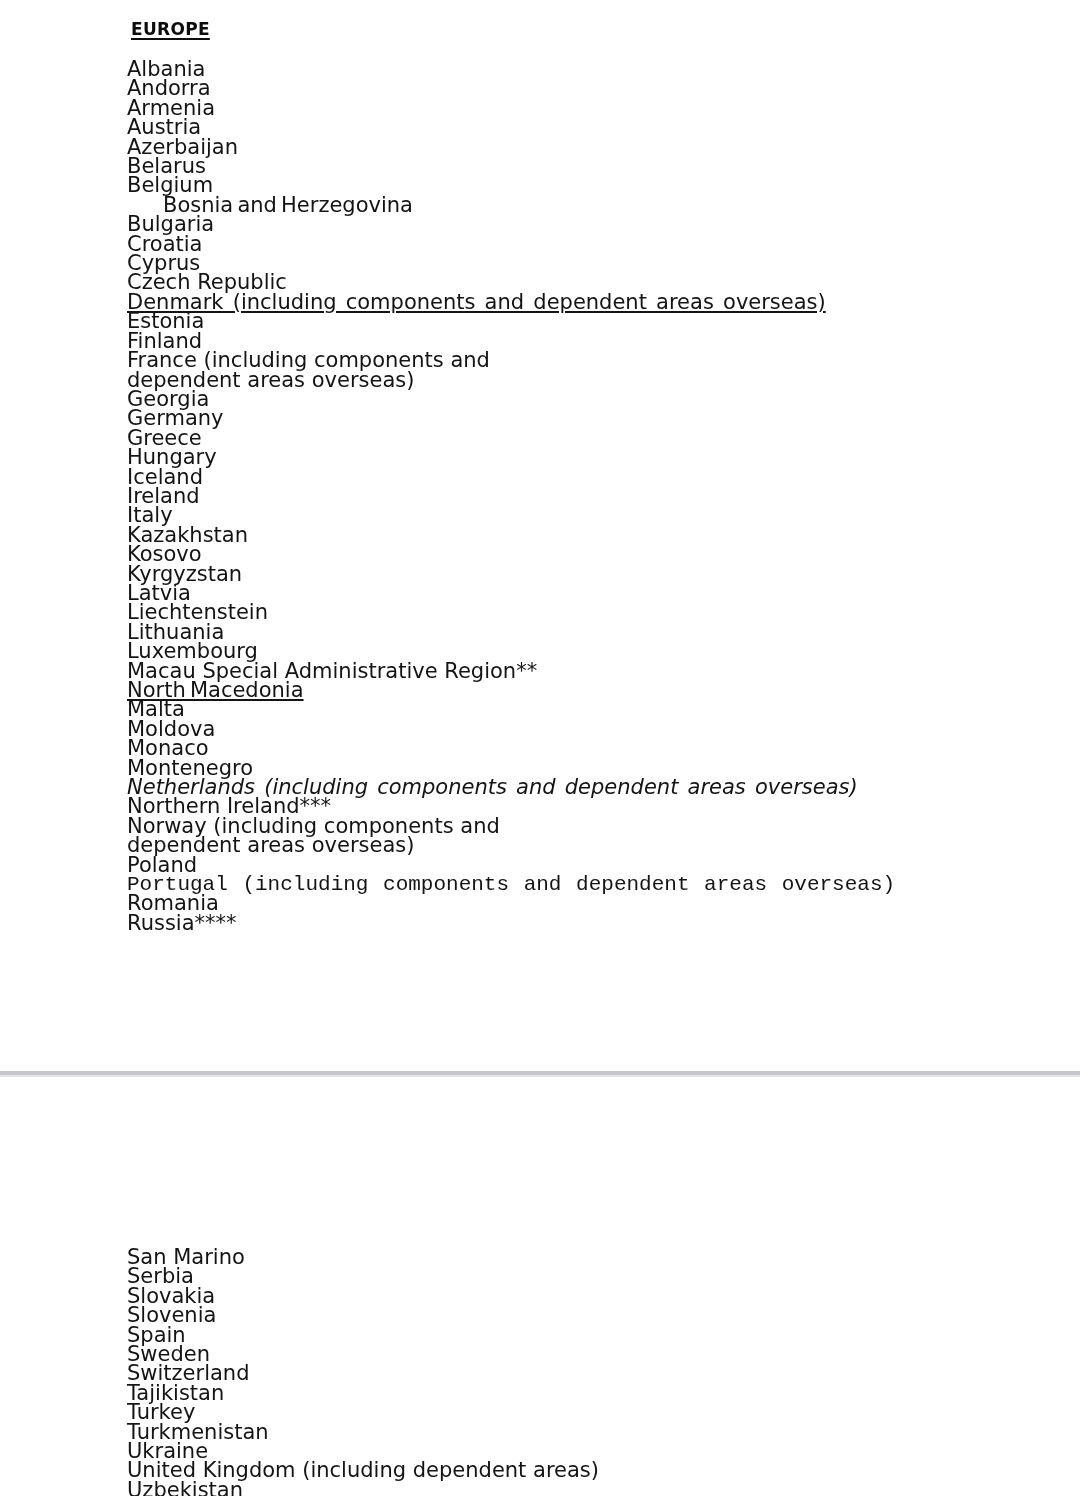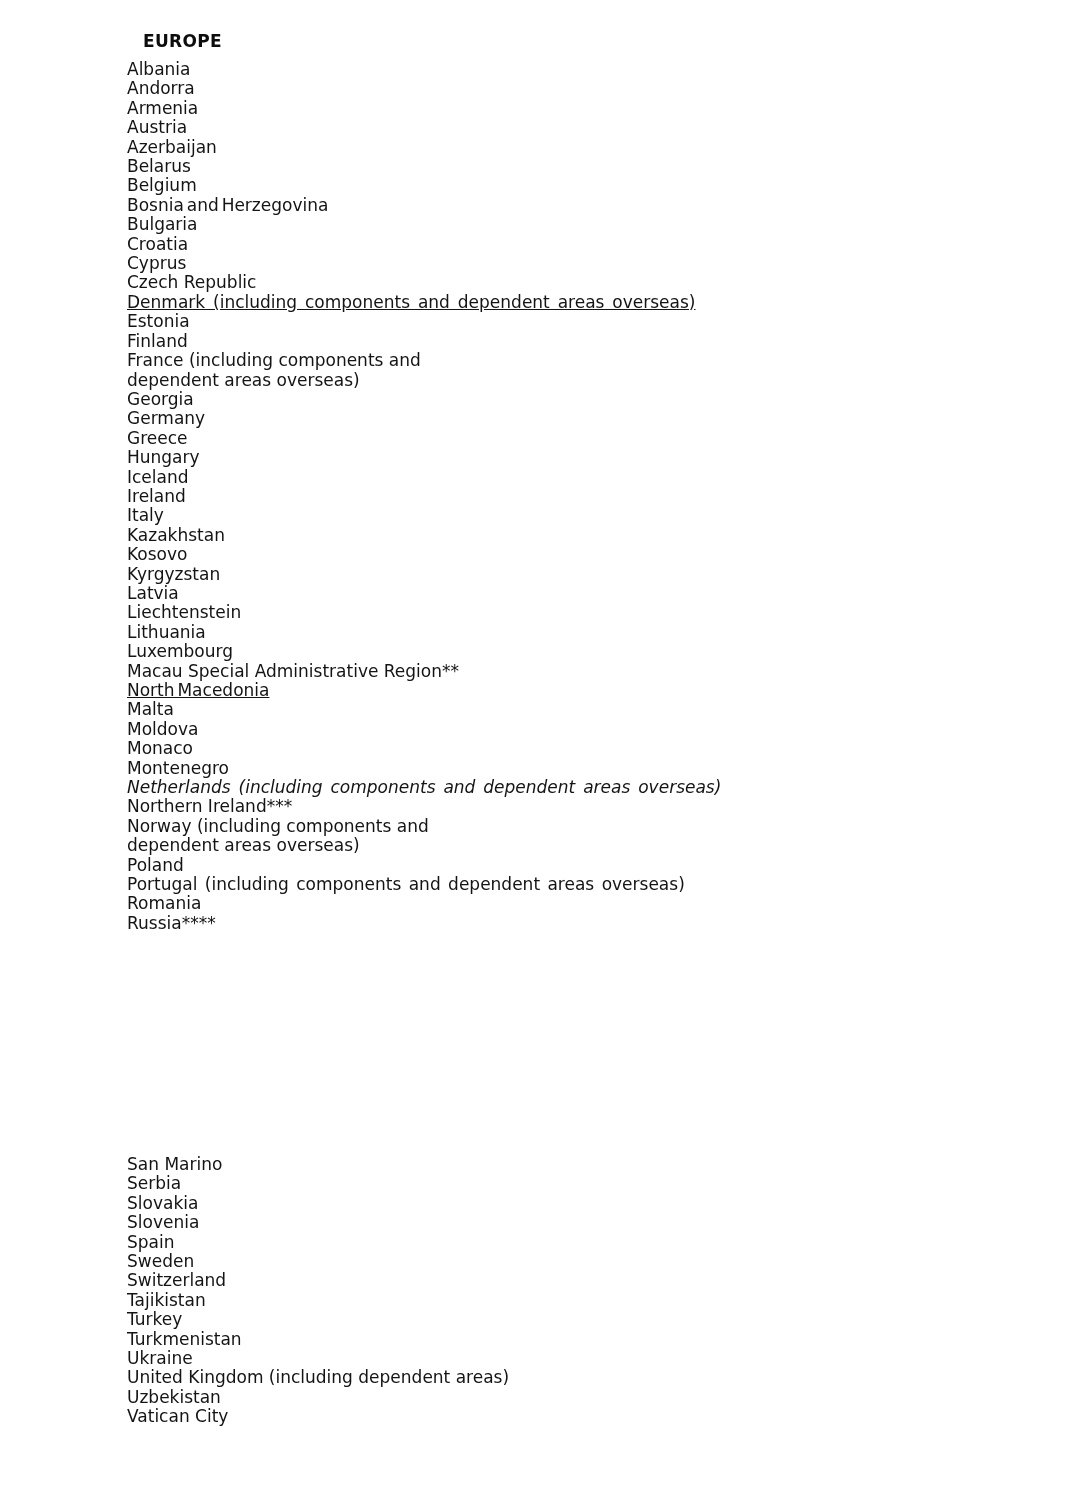--- a/index.html
+++ b/index.html
@@ -15,58 +15,59 @@
     font-family: "DejaVu Sans", "Liberation Sans", sans-serif;
     color: #141414;
   }
   .page {
     position: absolute;
     left: 0;
     right: 0;
     background: #ffffff;
   }
   .page-1 { top: 0; height: 1071px; }
-  .page-2 { top: 1026px; bottom: 0; border-radius: 14px; }
+  .page-2 { top: 1119px; bottom: 0; border-radius: 14px; }
   .page-divider {
     position: absolute;
     top: 1071px;
     left: 0;
     right: 0;
     height: 4px;
     background: #c6c6ca;
     border-bottom: 2px solid #e4e4e7;
   }
   .section-heading {
     position: absolute;
     left: 127px;
     top: 15px;
-    margin: 16px;
+    margin: 4px;
     font-size: 17px;
     font-weight: bold;
     letter-spacing: 0.3px;
+    text-decoration: underline;
     text-decoration-thickness: 2px;
     text-underline-offset: 3px;
     color: #0d0d0d;
   }
   .country-list {
     position: absolute;
     left: 127px;
     right: 20px;
-    font-size: 17px;
+    font-size: 21px;
     line-height: 19.4px;
     white-space: pre;
   }
   .list-page-1 { top: 60px; }
   .list-page-2 { top: 129px; }
   
-  .list-page-1 .country-line:nth-child(8)  { word-spacing: -2.5px; } 
+  .list-page-1 .country-line:nth-child(8)  { word-spacing: -2.5px; margin-left: 36px; } 
   .list-page-1 .country-line:nth-child(13) { word-spacing: 2.5px; text-decoration: underline; }  
   .list-page-1 .country-line:nth-child(33) { word-spacing: -2.5px; text-decoration: underline; } 
   .list-page-1 .country-line:nth-child(38) { word-spacing: 2.5px; font-style: italic; }  
-  .list-page-1 .country-line:nth-child(43) { word-spacing: 2px; }    
+  .list-page-1 .country-line:nth-child(43) { word-spacing: 2px; font-family: Liberation Mono, monospace; }    
 </style>
 </head>
 <body>
 
 <div class="page page-1">
   <h1 class="section-heading">EUROPE</h1>
   <div class="country-list list-page-1"><div class="country-line">Albania</div><div class="country-line">Andorra</div><div class="country-line">Armenia</div><div class="country-line">Austria</div><div class="country-line">Azerbaijan</div><div class="country-line">Belarus</div><div class="country-line">Belgium</div><div class="country-line">Bosnia and Herzegovina</div><div class="country-line">Bulgaria</div><div class="country-line">Croatia</div><div class="country-line">Cyprus</div><div class="country-line">Czech Republic</div><div class="country-line">Denmark (including components and dependent areas overseas)</div><div class="country-line">Estonia</div><div class="country-line">Finland</div><div class="country-line">France (including components and</div><div class="country-line">dependent areas overseas)</div><div class="country-line">Georgia</div><div class="country-line">Germany</div><div class="country-line">Greece</div><div class="country-line">Hungary</div><div class="country-line">Iceland</div><div class="country-line">Ireland</div><div class="country-line">Italy</div><div class="country-line">Kazakhstan</div><div class="country-line">Kosovo</div><div class="country-line">Kyrgyzstan</div><div class="country-line">Latvia</div><div class="country-line">Liechtenstein</div><div class="country-line">Lithuania</div><div class="country-line">Luxembourg</div><div class="country-line">Macau Special Administrative Region**</div><div class="country-line">North Macedonia</div><div class="country-line">Malta</div><div class="country-line">Moldova</div><div class="country-line">Monaco</div><div class="country-line">Montenegro</div><div class="country-line">Netherlands (including components and dependent areas overseas)</div><div class="country-line">Northern Ireland***</div><div class="country-line">Norway (including components and</div><div class="country-line">dependent areas overseas)</div><div class="country-line">Poland</div><div class="country-line">Portugal (including components and dependent areas overseas)</div><div class="country-line">Romania</div><div class="country-line">Russia****</div></div>
 </div>
 
 <div class="page-divider"></div>

